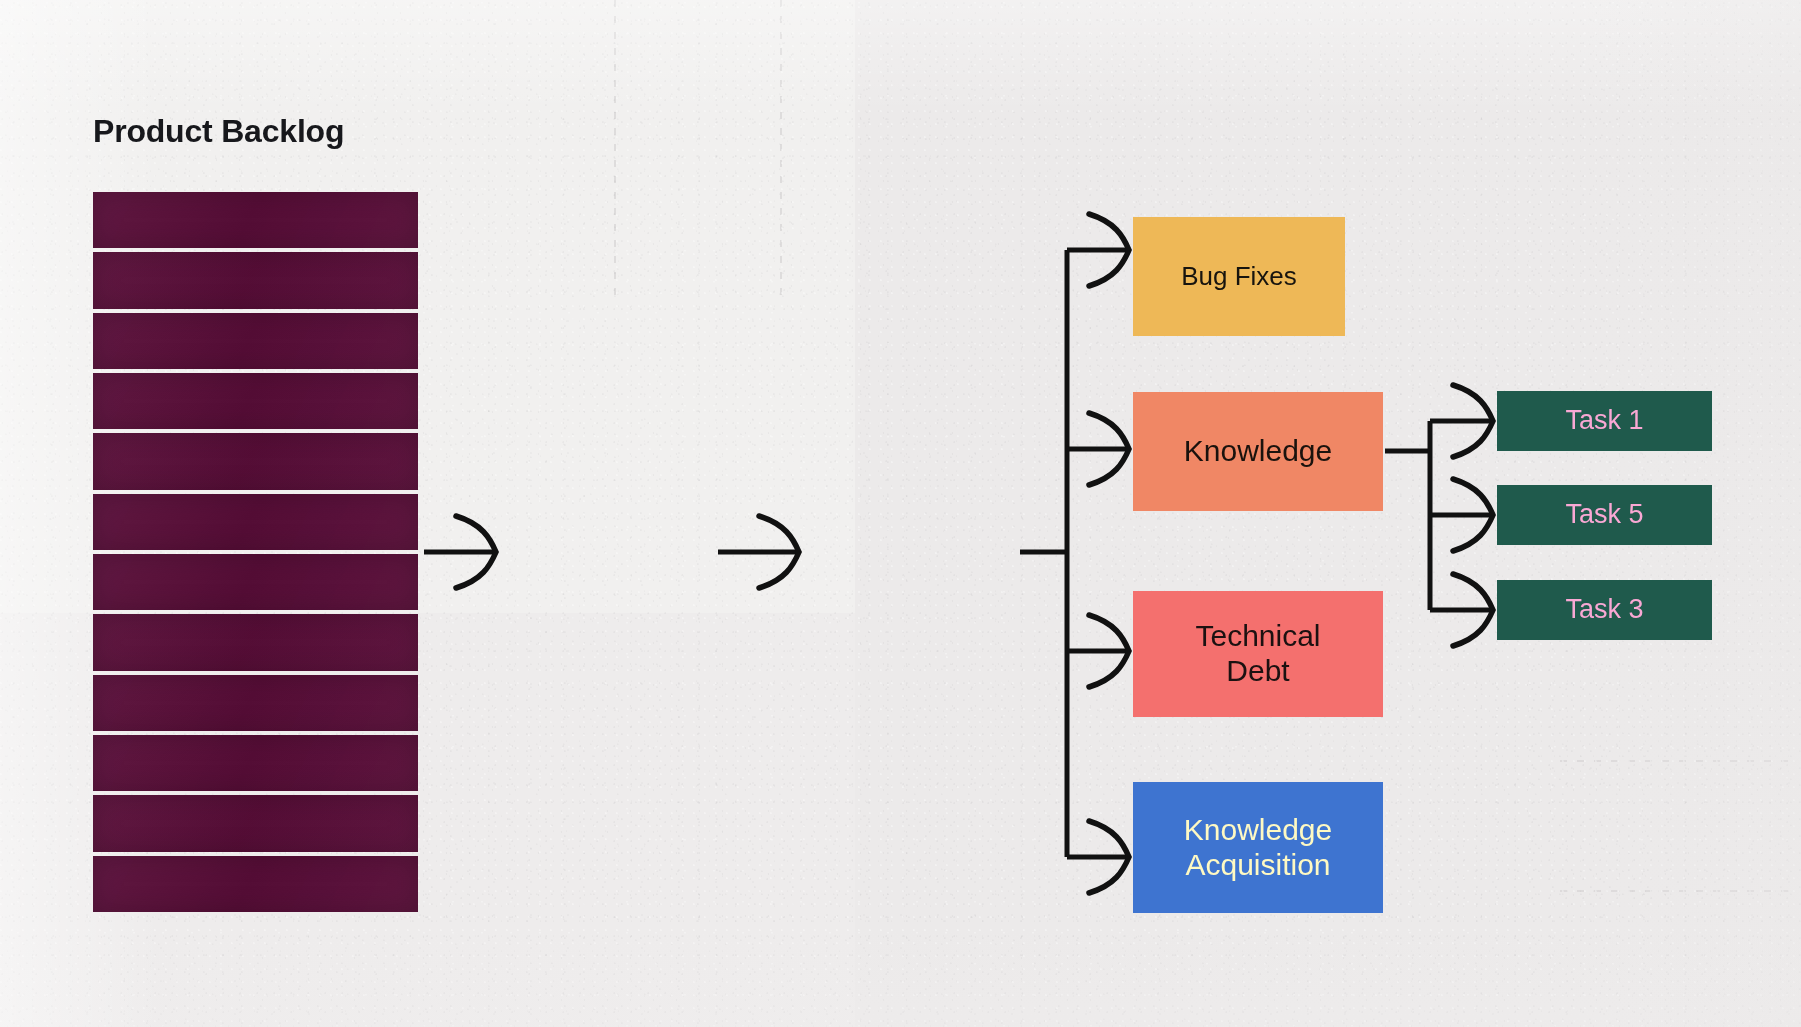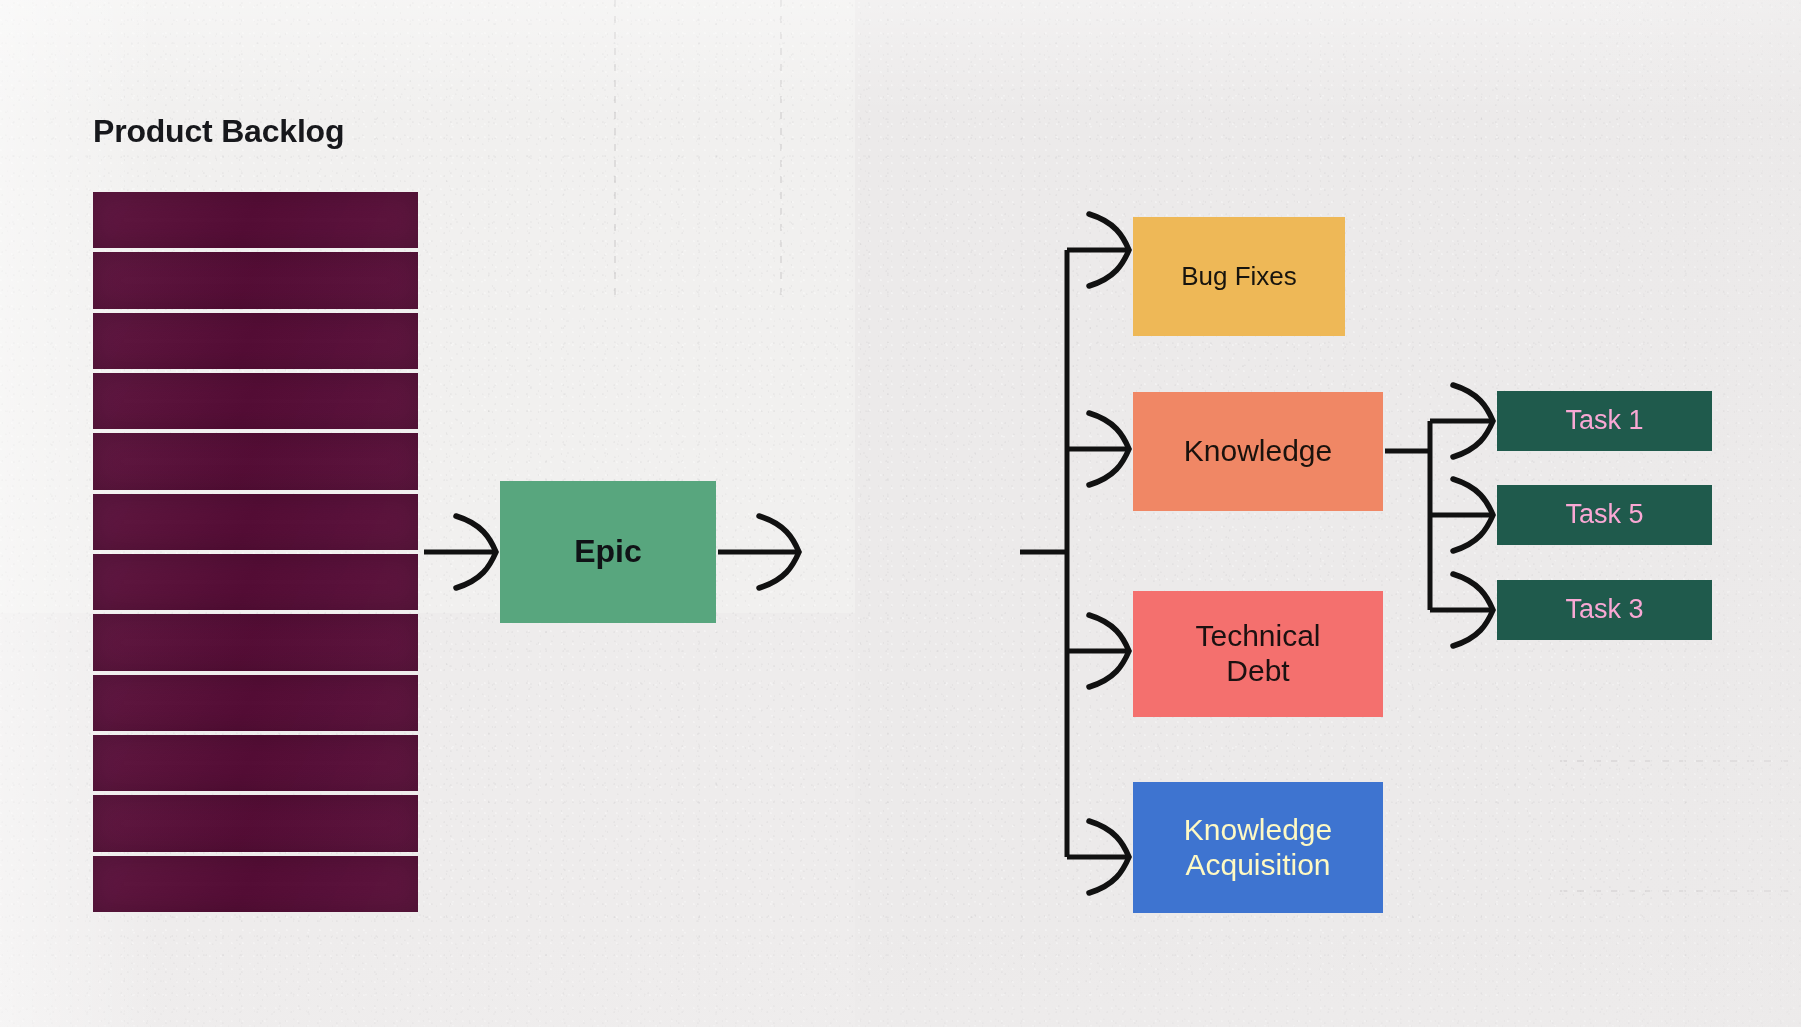--- a/index.html
+++ b/index.html
@@ -305,23 +305,20 @@
     <line class="conn-line" x1="1430" y1="421" x2="1493" y2="421"></line>
     <use href="#swoosh" x="1493" y="421"></use>
 
     <line class="conn-line" x1="1430" y1="515" x2="1493" y2="515"></line>
     <use href="#swoosh" x="1493" y="515"></use>
 
     <line class="conn-line" x1="1430" y1="610" x2="1493" y2="610"></line>
     <use href="#swoosh" x="1493" y="610"></use>
   </svg>
 
-  <div class="node" id="node-epic">
-    <span>Epic</span>
-  </div>
 
 
   <div class="node" id="node-bug-fixes">
     <span>Bug Fixes</span>
   </div>
 
   <div class="node" id="node-features">
     <span>Knowledge</span>
   </div>
 

